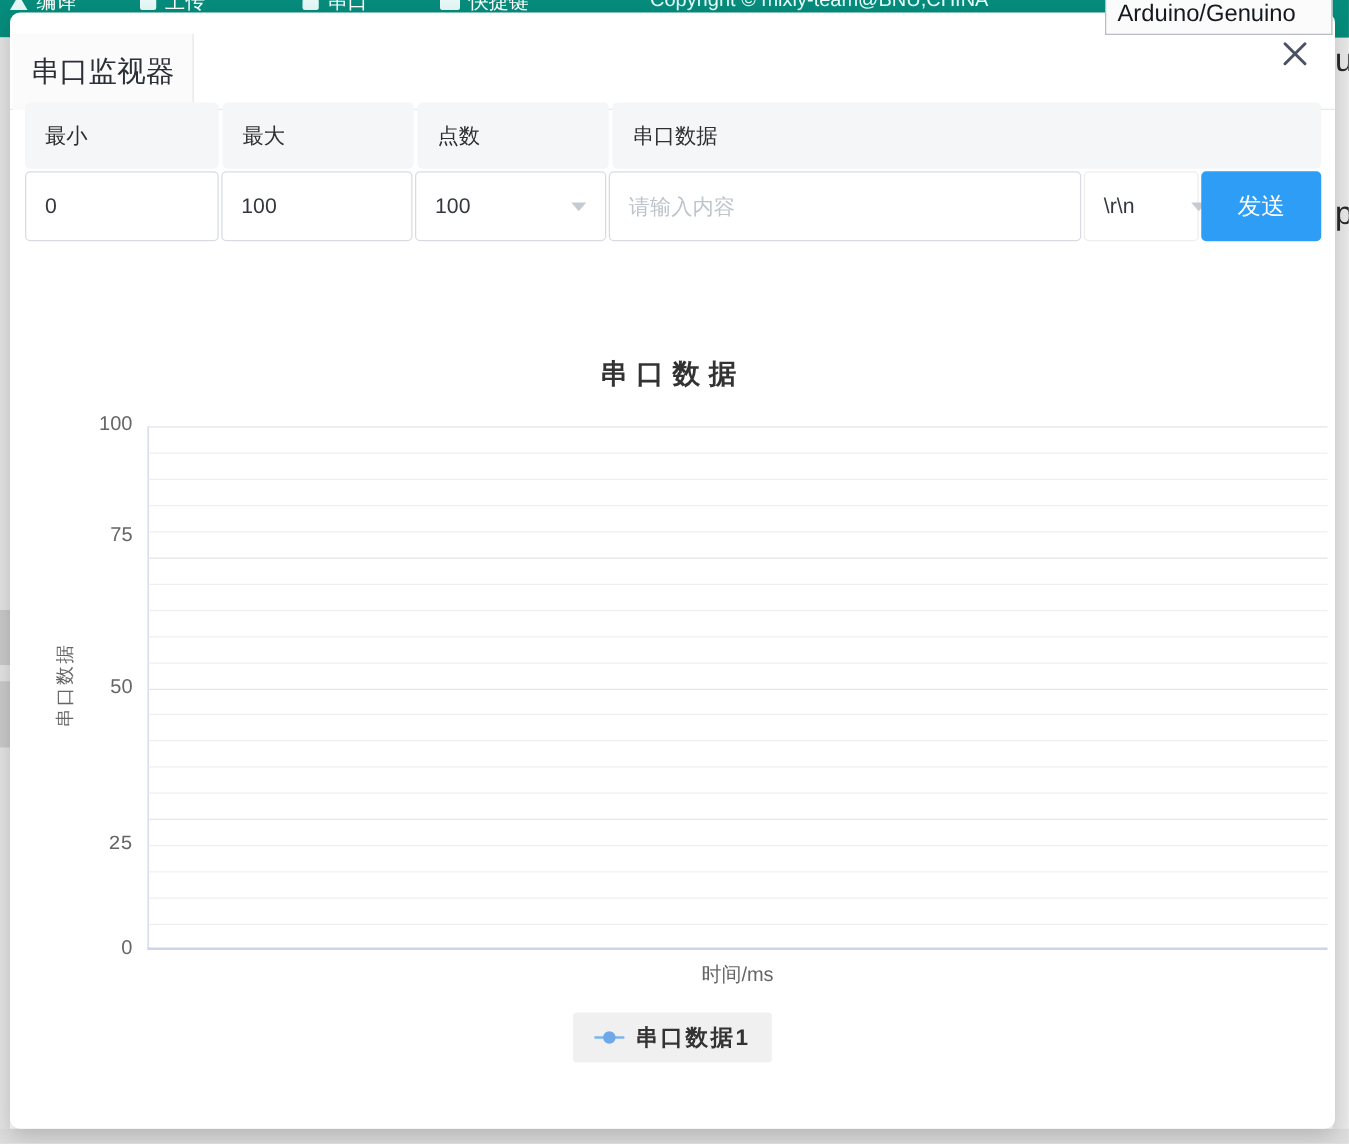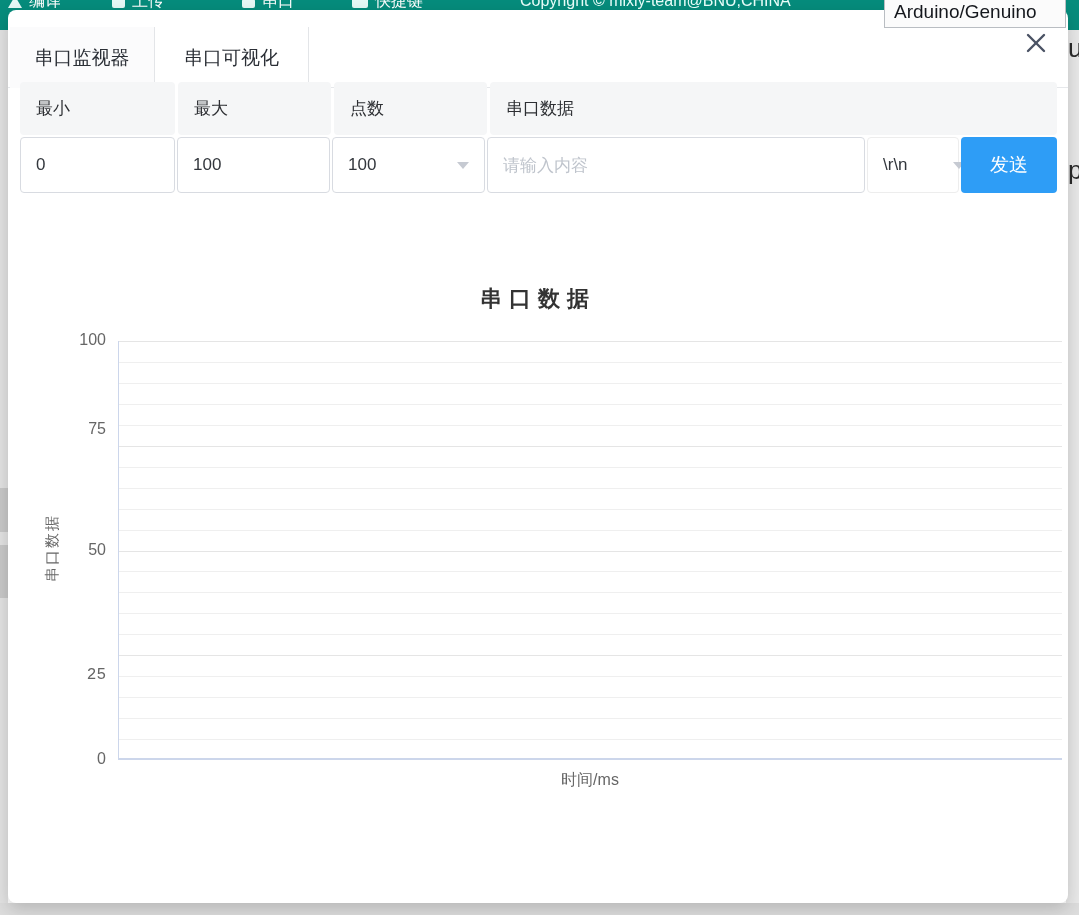--- a/index.html
+++ b/index.html
@@ -30,21 +30,21 @@
   #bottom-strip { left:0; top:903px; width:1079px; height:12px; background:#dddddd; z-index:1; }
 
   
   #dialog { left:8px; top:10px; width:1060px; height:893px; background:#ffffff;
             border-radius:8px; box-shadow:0 6px 18px rgba(0,0,0,.18); z-index:10; }
 
   
   #tab-bar { position:absolute; left:0; top:17px; width:100%; height:61px;
              border-bottom:1px solid #e6e8eb; display:flex; padding-left:2px; background:#fff; }
   .tab { height:61px; display:flex; align-items:center; justify-content:center;
-         font-size:19px; color:#2b2f36; cursor:pointer; background:#fbfbfc; }
+         font-size:23px; color:#2b2f36; cursor:pointer; background:#fbfbfc; }
   .tab.inactive { width:145px; border-right:1px solid #e3e5e8; }
   .tab.active { width:154px; background:#ffffff; border-right:1px solid #e3e5e8;
                 height:62px; margin-bottom:-1px; }
   #close-btn { position:absolute; top:21px; right:20px; width:24px; height:24px; cursor:pointer; }
 
   
   #form-table { position:absolute; left:12px; top:72px; width:1037px; }
   #form-head { display:flex; gap:3px; height:53px; }
   .head-cell { background:#f5f6f7; border-radius:4px; display:flex; align-items:center;
                padding-left:16px; font-size:17px; color:#2d2f33; }
@@ -121,23 +121,20 @@
   <div class="bg-letter" style="top:125px">p</div>
 </div>
 <div id="bottom-strip" class="abs"></div>
 
 <div id="dialog" class="abs">
 
   <div id="tab-bar">
     <div class="tab inactive">
       <span>串口监视器</span>
     </div>
-    <div class="tab active">
-      <span>串口可视化</span>
-    </div>
   </div>
 
   <div id="close-btn">
     <svg width="24" height="24" viewBox="0 0 24 24">
       <line x1="4" y1="4" x2="20" y2="20" stroke="#4a5264" stroke-width="2.4" stroke-linecap="round"></line>
       <line x1="20" y1="4" x2="4" y2="20" stroke="#4a5264" stroke-width="2.4" stroke-linecap="round"></line>
     </svg>
   </div>
 
   <div id="form-table">
@@ -188,19 +185,26 @@
       <div class="gridline grid-minor" style="top: 293px;"></div>
       <div class="gridline grid-major" style="top: 314px;"></div>
       <div class="gridline grid-minor" style="top: 335px;"></div>
       <div class="gridline grid-minor" style="top: 356px;"></div>
       <div class="gridline grid-minor" style="top: 377px;"></div>
       <div class="gridline grid-minor" style="top: 398px;"></div>
     </div>
   <div id="y-axis-labels"></div>
   <div id="y-axis-title">串口数据</div>
   <div id="x-axis-title">时间/ms</div>
+  <div id="legend">
+    <span id="legend-marker">
+      <span class="line"></span>
+        <span class="dot"></span>
+    </span>
+    <span id="legend-label">串口数据1</span>
+  </div>
 
 <div class="y-tick" style="top: 740px;">0</div>
     <div class="y-tick" style="top: 656px; font-family: Liberation Mono, monospace;">25</div>
     <div class="y-tick" style="top: 531px;">50</div>
     <div class="y-tick" style="top: 410px;">75</div>
     <div class="y-tick" style="top: 321px;">100</div>
   </div>
 
 </body></html>

